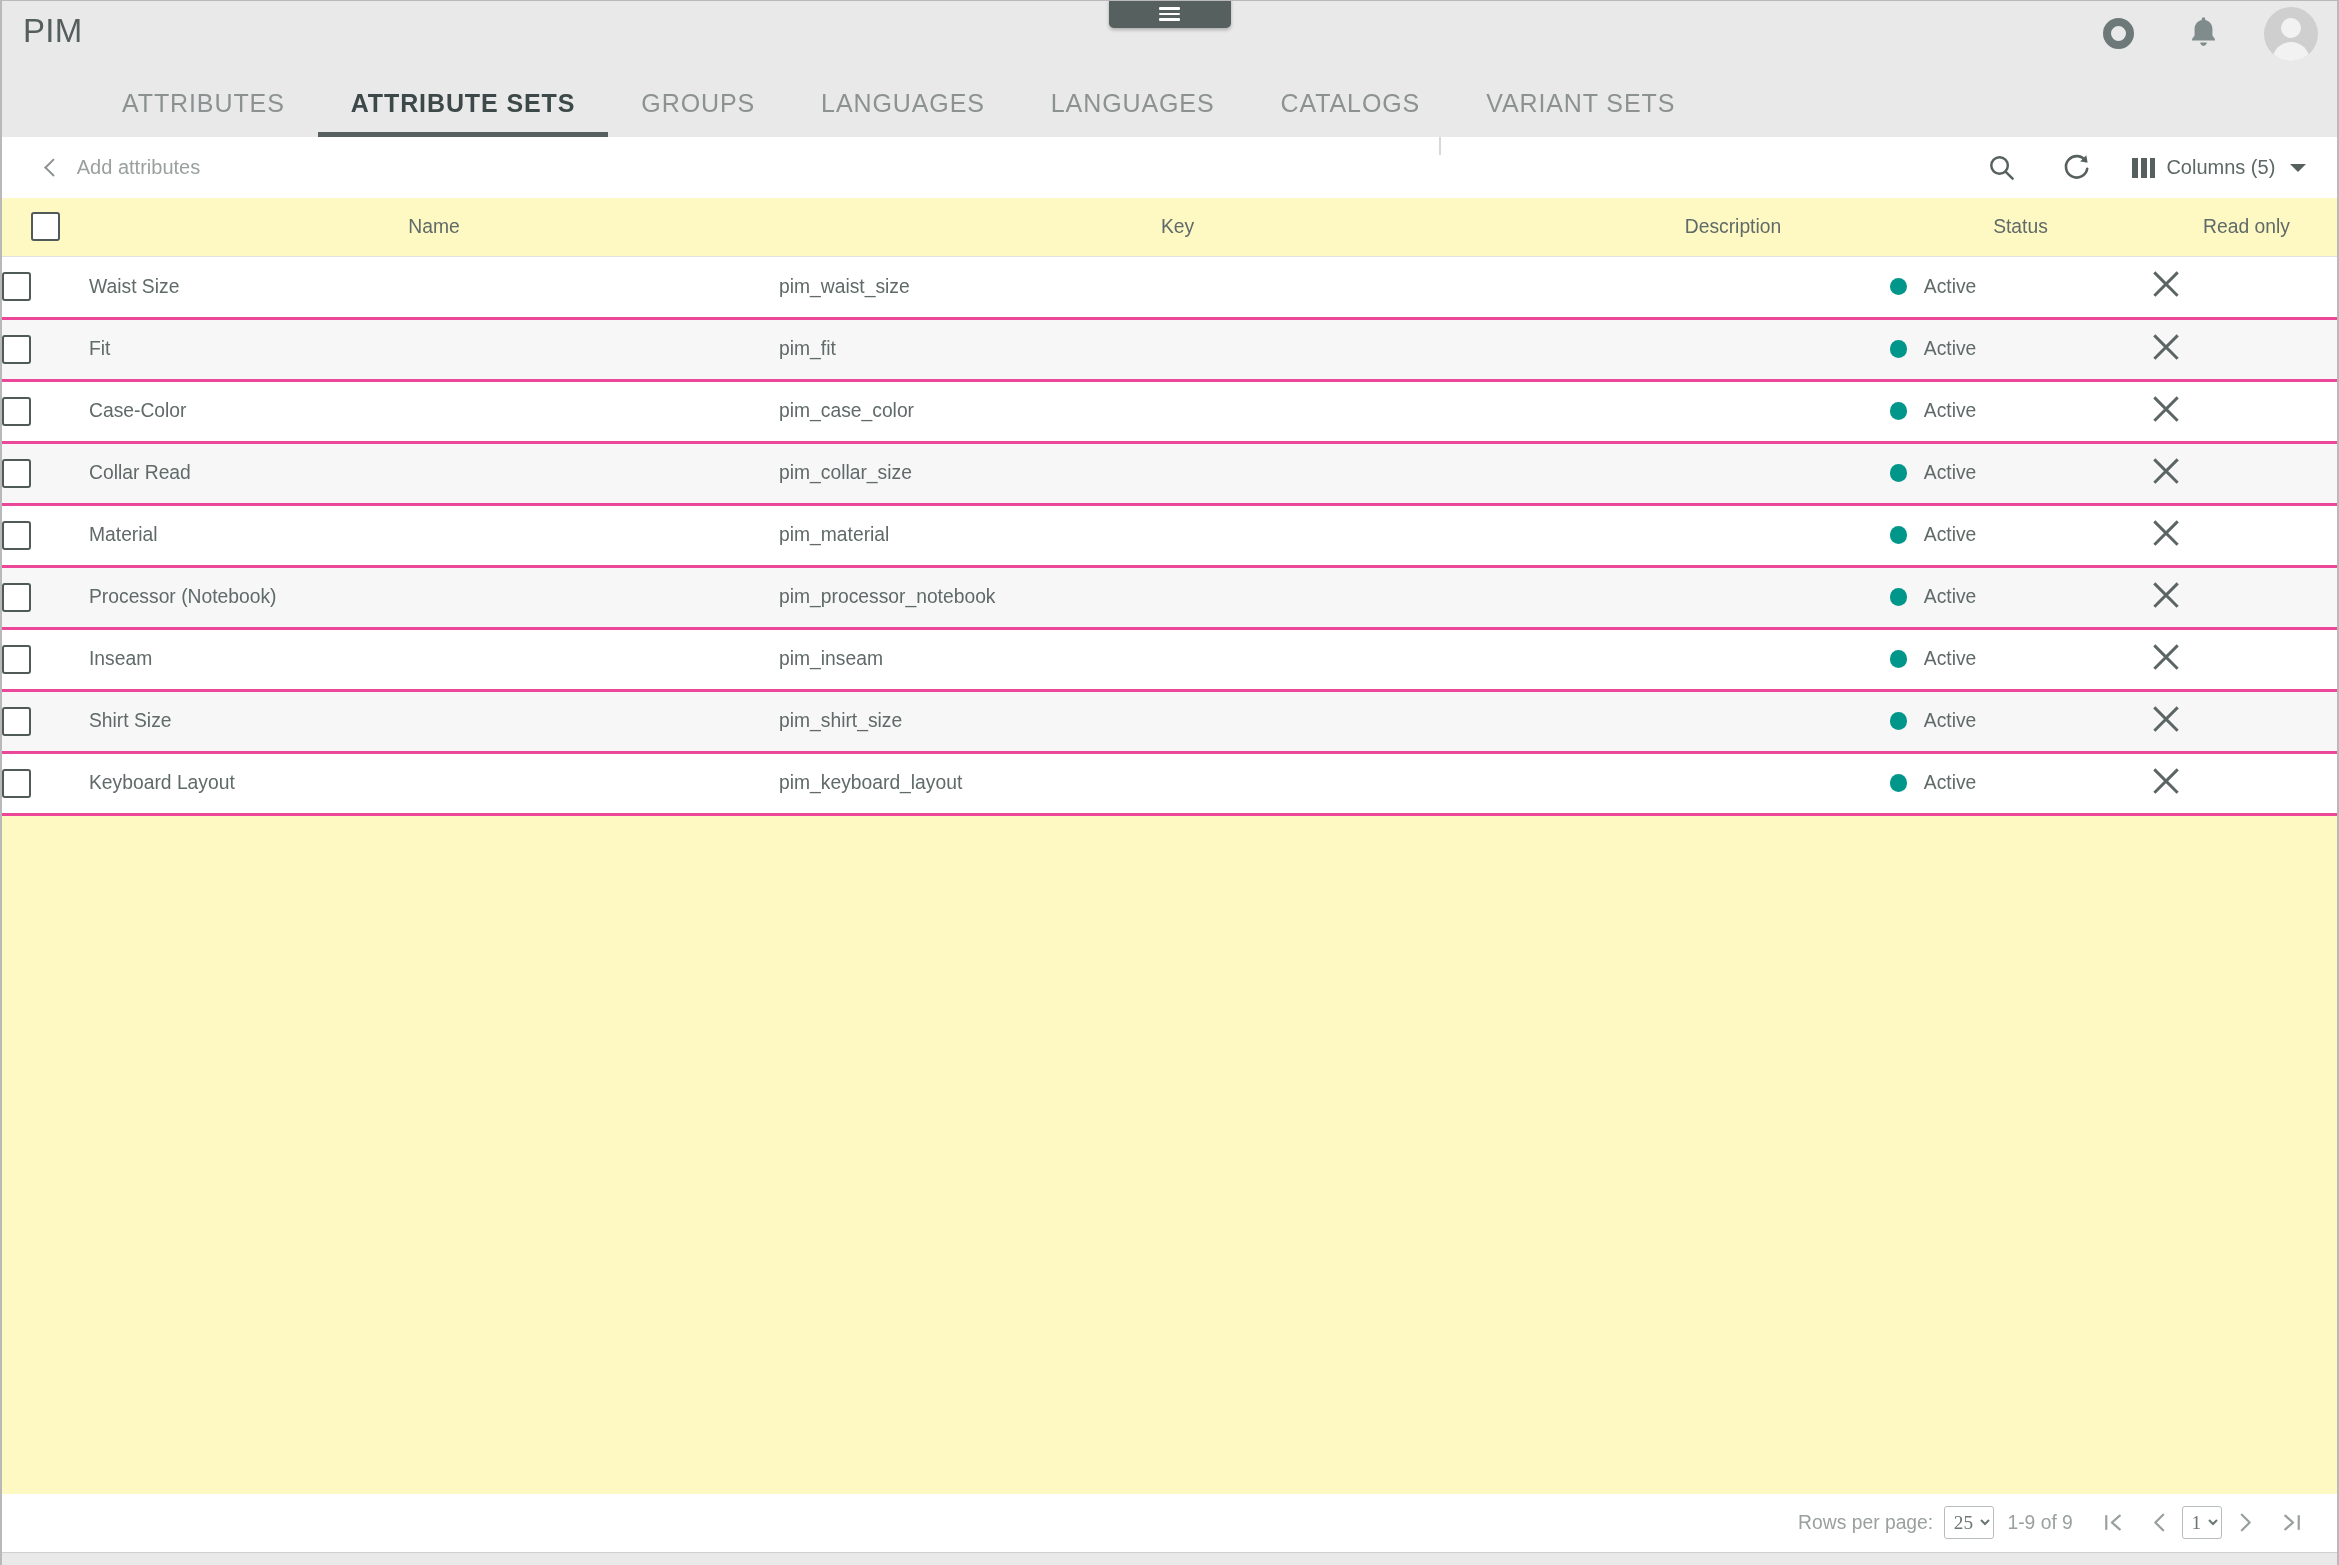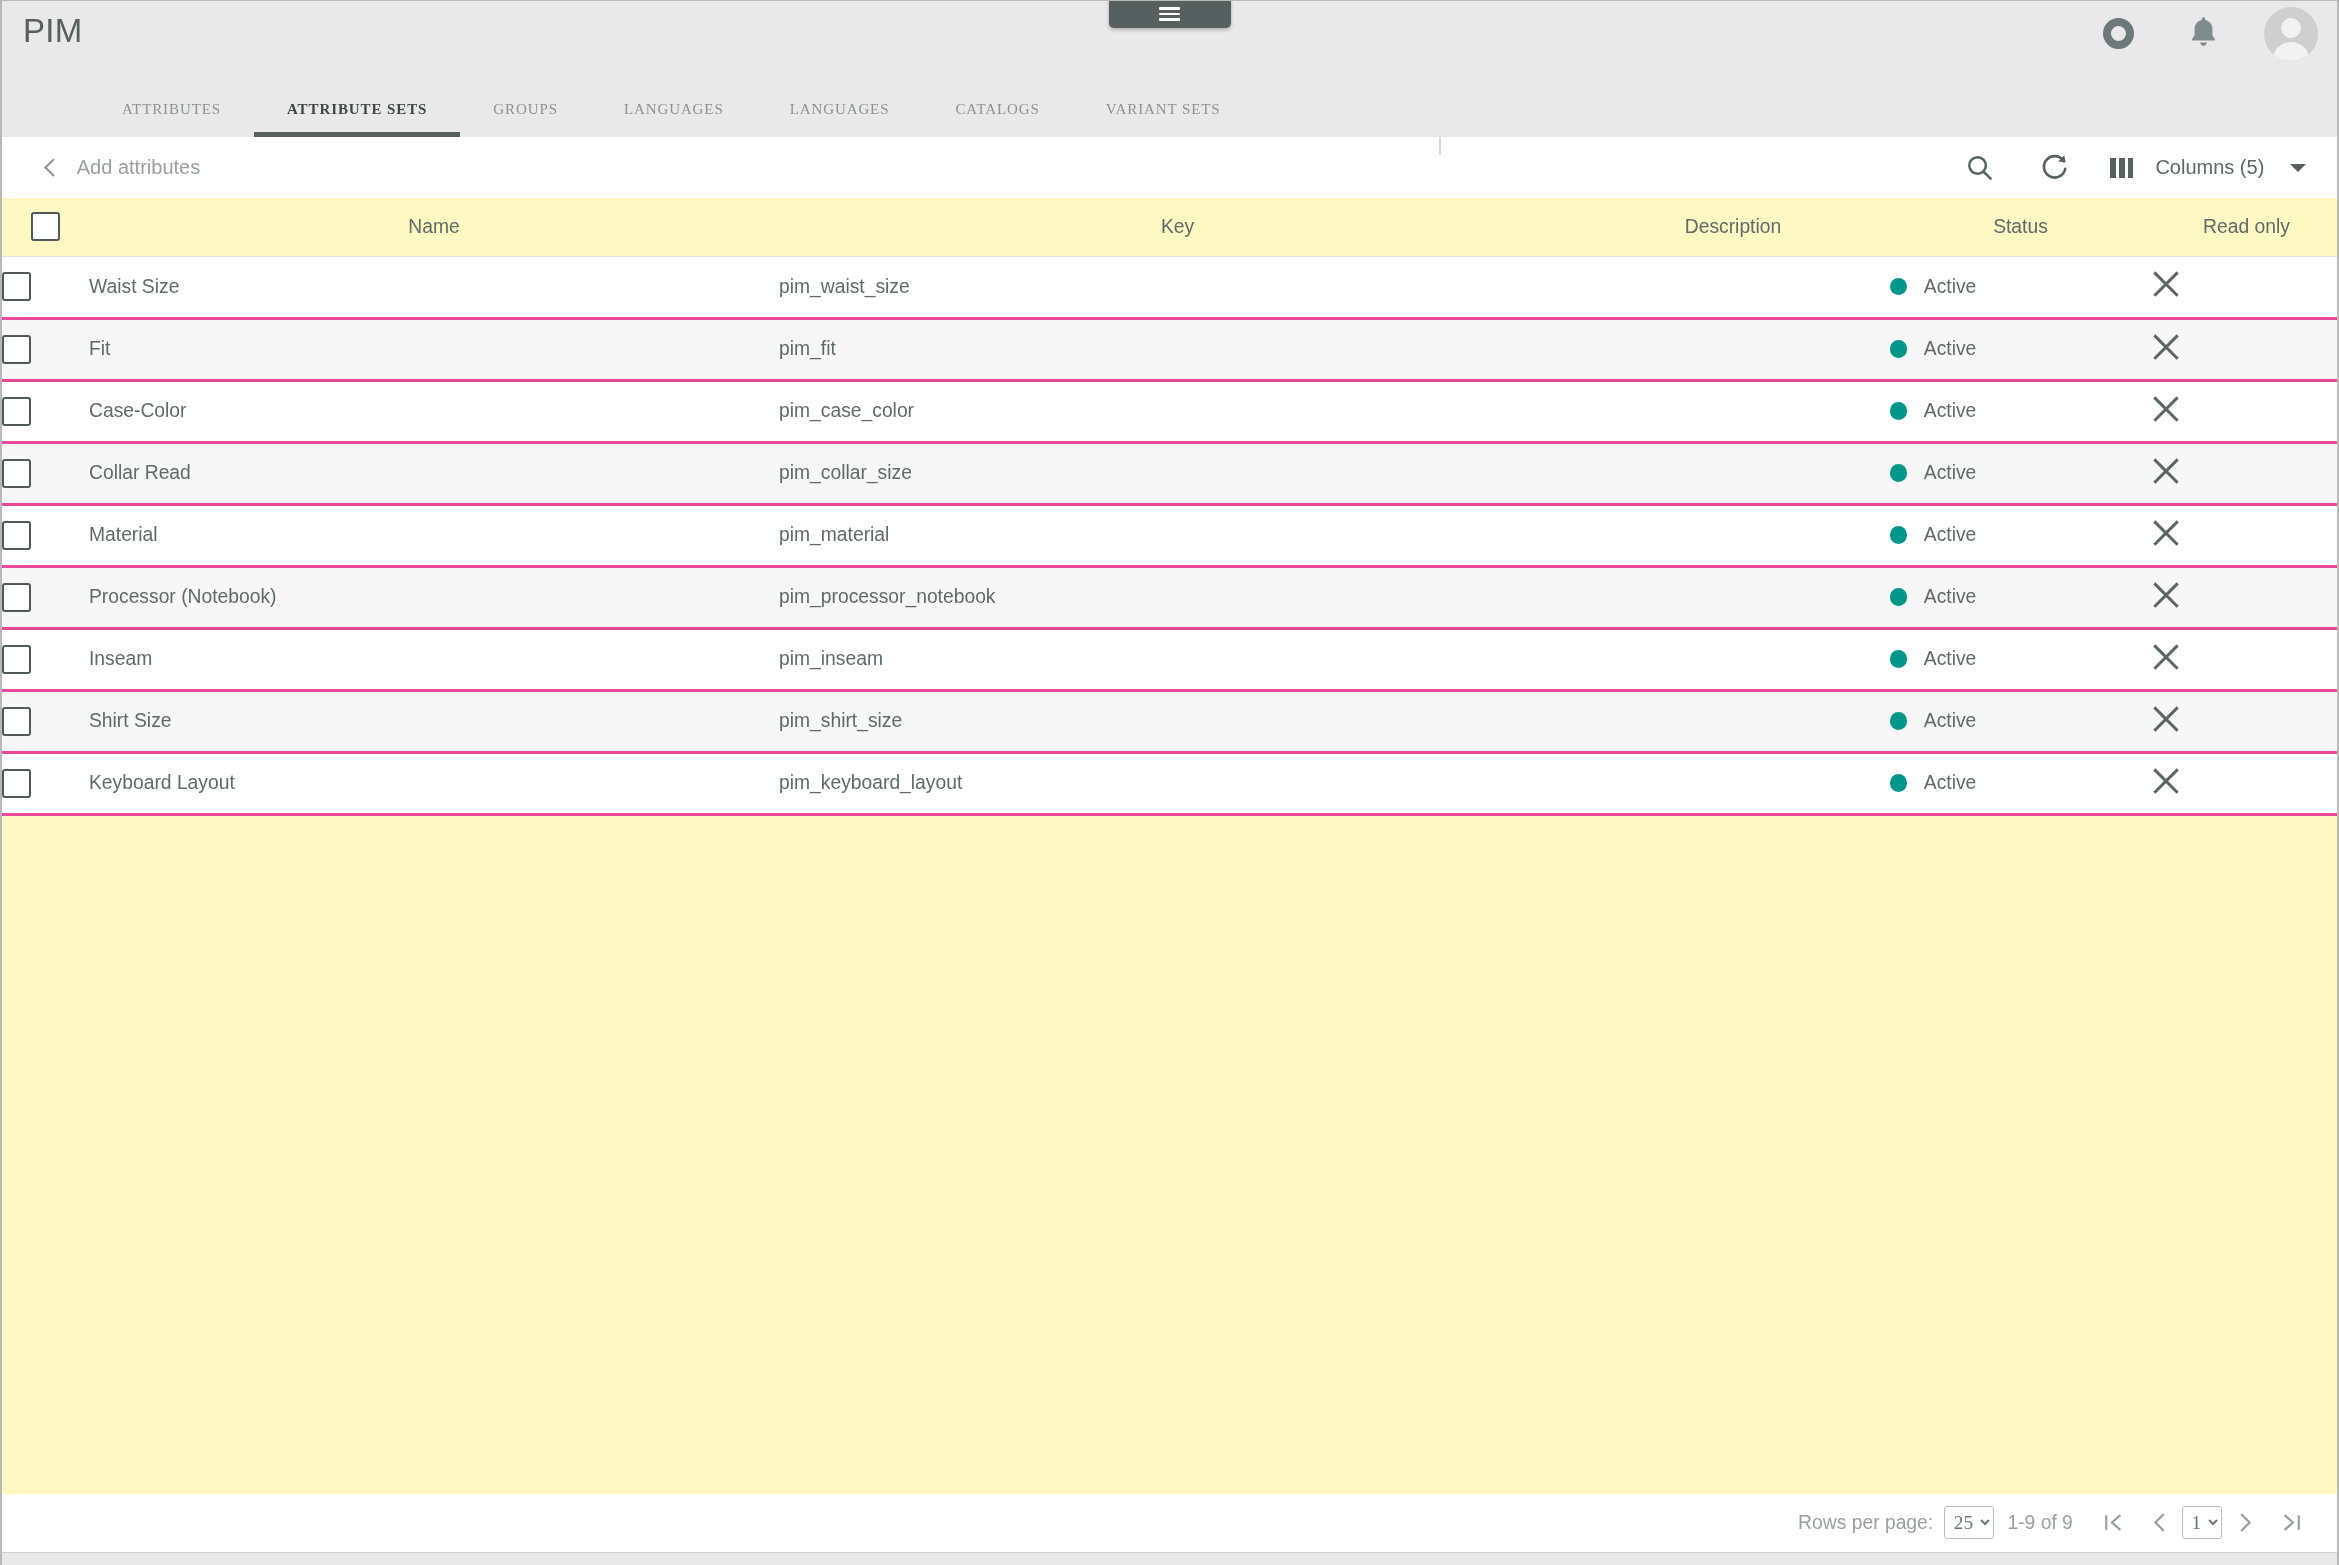--- a/index.html
+++ b/index.html
@@ -99,26 +99,26 @@
     position: absolute;
     left: 87px;
     bottom: 0;
     display: flex;
     align-items: flex-end;
     height: 68px;
   }
   .tab {
     position: relative;
     padding: 0 33px 19.3px 33px;
-    font-size: 15px;
+    font-size: 25px;
     letter-spacing: 0.9px;
     color: #8c9291;
     cursor: pointer;
     background: none; border: none;
-    font-family: Liberation Serif, serif;
+    font-family: Liberation Sans, sans-serif;
     white-space: nowrap;
   }
   .tab.active { color: #3d4848; font-weight: 700; }
   .tab.active::after {
     content: "";
     position: absolute;
     left: 0; right: 0; bottom: 0;
     height: 4.8px;
     background: #56615f;
   }
@@ -155,21 +155,21 @@
     right: 25px;
     top: 0;
     height: 61px;
     display: flex;
     align-items: center;
     gap: 25px;
   }
   .columns-btn {
     display: flex;
     align-items: center;
-    gap: 22px;
+    gap: 11px;
     cursor: pointer;
     padding: 3.9px 5.8px;
   }
   .cols-icon { display:flex; gap: 2.9px; }
   .cols-icon i { display:block; width: 5.8px; height: 20px; background: #56615f; }
   .columns-label { font-size: 20px; color: #5c6766; }
   .caret-down {
     width: 0; height: 0;
     border-left: 8.7px solid transparent;
     border-right: 8.7px solid transparent;

